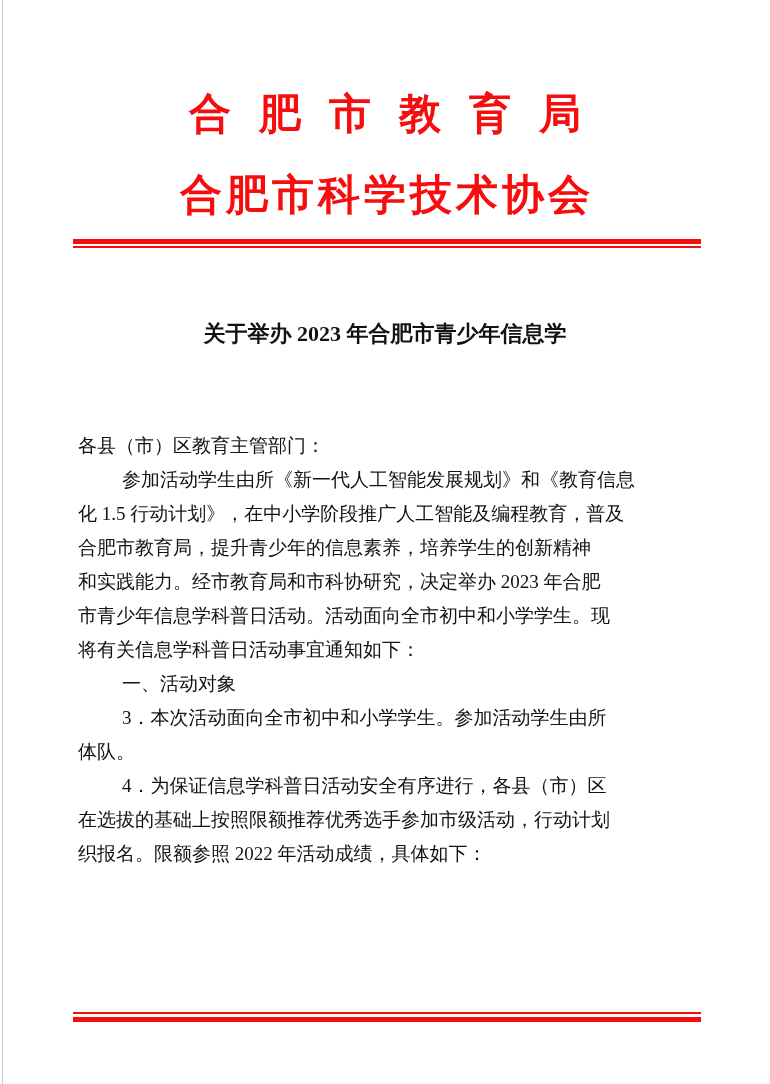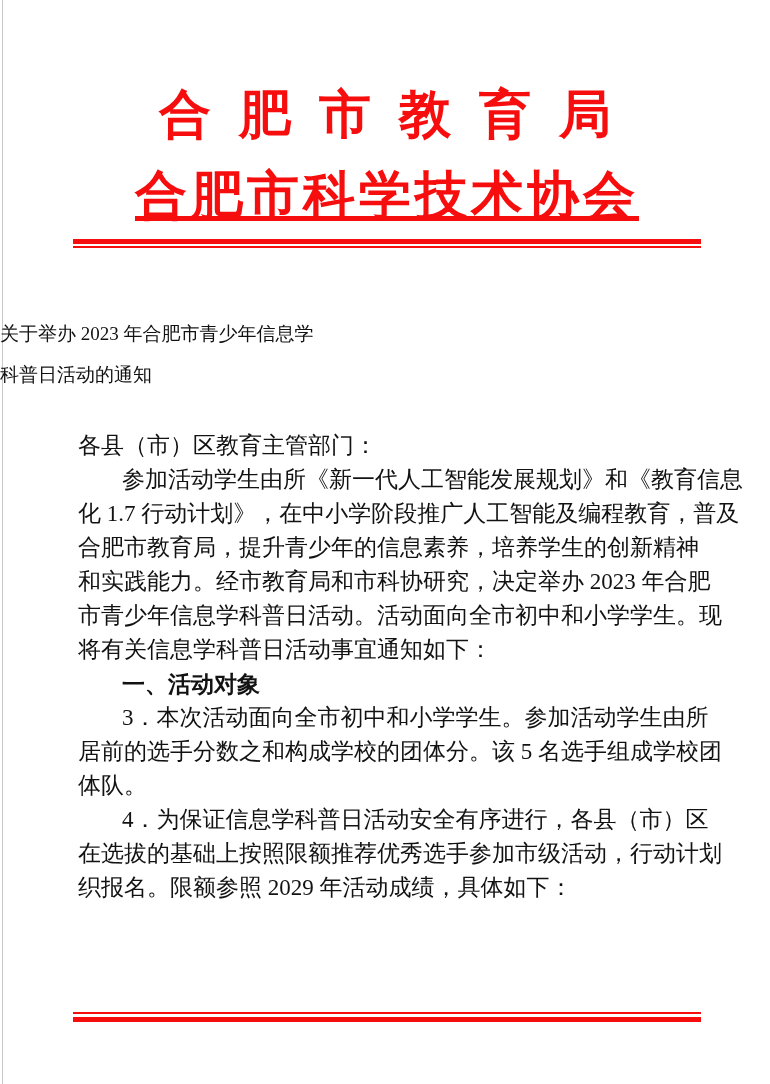--- a/index.html
+++ b/index.html
@@ -17,48 +17,48 @@
   .page-left-edge{
     position:absolute;left:2px;top:0;bottom:0;width:1px;
     background:var(--page-edge);
   }
   
   .org-header{
     position:absolute;top:74px;left:0;width:100%;
     text-align:center;color:var(--accent-red);font-weight:bold;
     white-space:nowrap;
   }
-  .org-line{line-height:81px;font-size:52px;}
+  .org-line{line-height:81px;font-size:42px;}
   .org-line .sp-wide{letter-spacing:28px;margin-right:-28px;display:inline-block;}
-  .org-line .sp-narrow{letter-spacing:4px;margin-right:-4px;display:inline-block;text-decoration:underline;}
+  .org-line .sp-narrow{letter-spacing:4px;margin-right:-4px;display:inline-block;}
   
   .rule{position:absolute;left:73px;width:628px;}
   .rule-top{top:239px;}
   .rule-top .bar-thick{height:5px;background:var(--accent-red);}
   .rule-top .bar-gap{height:2px;}
   .rule-top .bar-thin{height:2px;background:var(--accent-red);}
   .rule-bottom{top:1012px;}
   .rule-bottom .bar-thin{height:2px;background:var(--accent-red);}
   .rule-bottom .bar-gap{height:3px;}
   .rule-bottom .bar-thick{height:5px;background:var(--accent-red);}
   
   .doc-title{
     position:absolute;top:313px;left:0;width:100%;
-    font-weight:normal;font-size:19px;line-height:41px;
+    text-align:center;font-weight:bold;font-size:22px;line-height:41px;
     white-space:nowrap;
   }
   
   .doc-body{
     position:absolute;top:429px;left:78px;width:626px;
-    font-size:23px;line-height:34px;white-space:nowrap;
+    font-size:19px;line-height:34px;white-space:nowrap;
   }
   .body-line{height:34px;}
   .body-line.indent{padding-left:44px;}
   .body-line.heading{
-    padding-left:44px;font-weight:bold;
+    padding-left:44px;font-weight:normal;
     font-family:"Liberation Sans","DejaVu Sans",sans-serif;
   }
 </style>
 </head>
 <body>
 
 <div class="page-left-edge"></div>
 
 <div class="org-header">
   <div class="org-line">
@@ -70,37 +70,35 @@
 </div>
 
 <div class="rule rule-top">
   <div class="bar-thick"></div>
   <div class="bar-gap"></div>
   <div class="bar-thin"></div>
 </div>
 
 <div class="doc-title">
   <div>关于举办 2023 年合肥市青少年信息学</div>
-  <div>科普日活动的通知</div>
 </div>
 
 <div class="doc-body">
   <div class="body-line">各县（市）区教育主管部门：</div>
   <div class="body-line indent">参加活动学生由所《新一代人工智能发展规划》和《教育信息</div>
-  <div class="body-line">化 1.7 行动计划》，在中小学阶段推广人工智能及编程教育，普及</div>
+  <div class="body-line">化 1.5 行动计划》，在中小学阶段推广人工智能及编程教育，普及</div>
   <div class="body-line">合肥市教育局，提升青少年的信息素养，培养学生的创新精神</div>
   <div class="body-line">和实践能力。经市教育局和市科协研究，决定举办 2023 年合肥</div>
   <div class="body-line">市青少年信息学科普日活动。活动面向全市初中和小学学生。现</div>
   <div class="body-line">将有关信息学科普日活动事宜通知如下：</div>
   <div class="body-line heading">一、活动对象</div>
   <div class="body-line indent">3．本次活动面向全市初中和小学学生。参加活动学生由所</div>
-  <div class="body-line">居前的选手分数之和构成学校的团体分。该 5 名选手组成学校团</div>
   <div class="body-line">体队。</div>
   <div class="body-line indent">4．为保证信息学科普日活动安全有序进行，各县（市）区</div>
   <div class="body-line">在选拔的基础上按照限额推荐优秀选手参加市级活动，行动计划</div>
-  <div class="body-line">织报名。限额参照 2029 年活动成绩，具体如下：</div>
+  <div class="body-line">织报名。限额参照 2022 年活动成绩，具体如下：</div>
 </div>
 
 <div class="rule rule-bottom">
   <div class="bar-thin"></div>
   <div class="bar-gap"></div>
   <div class="bar-thick"></div>
 </div>
 
 </body></html>

